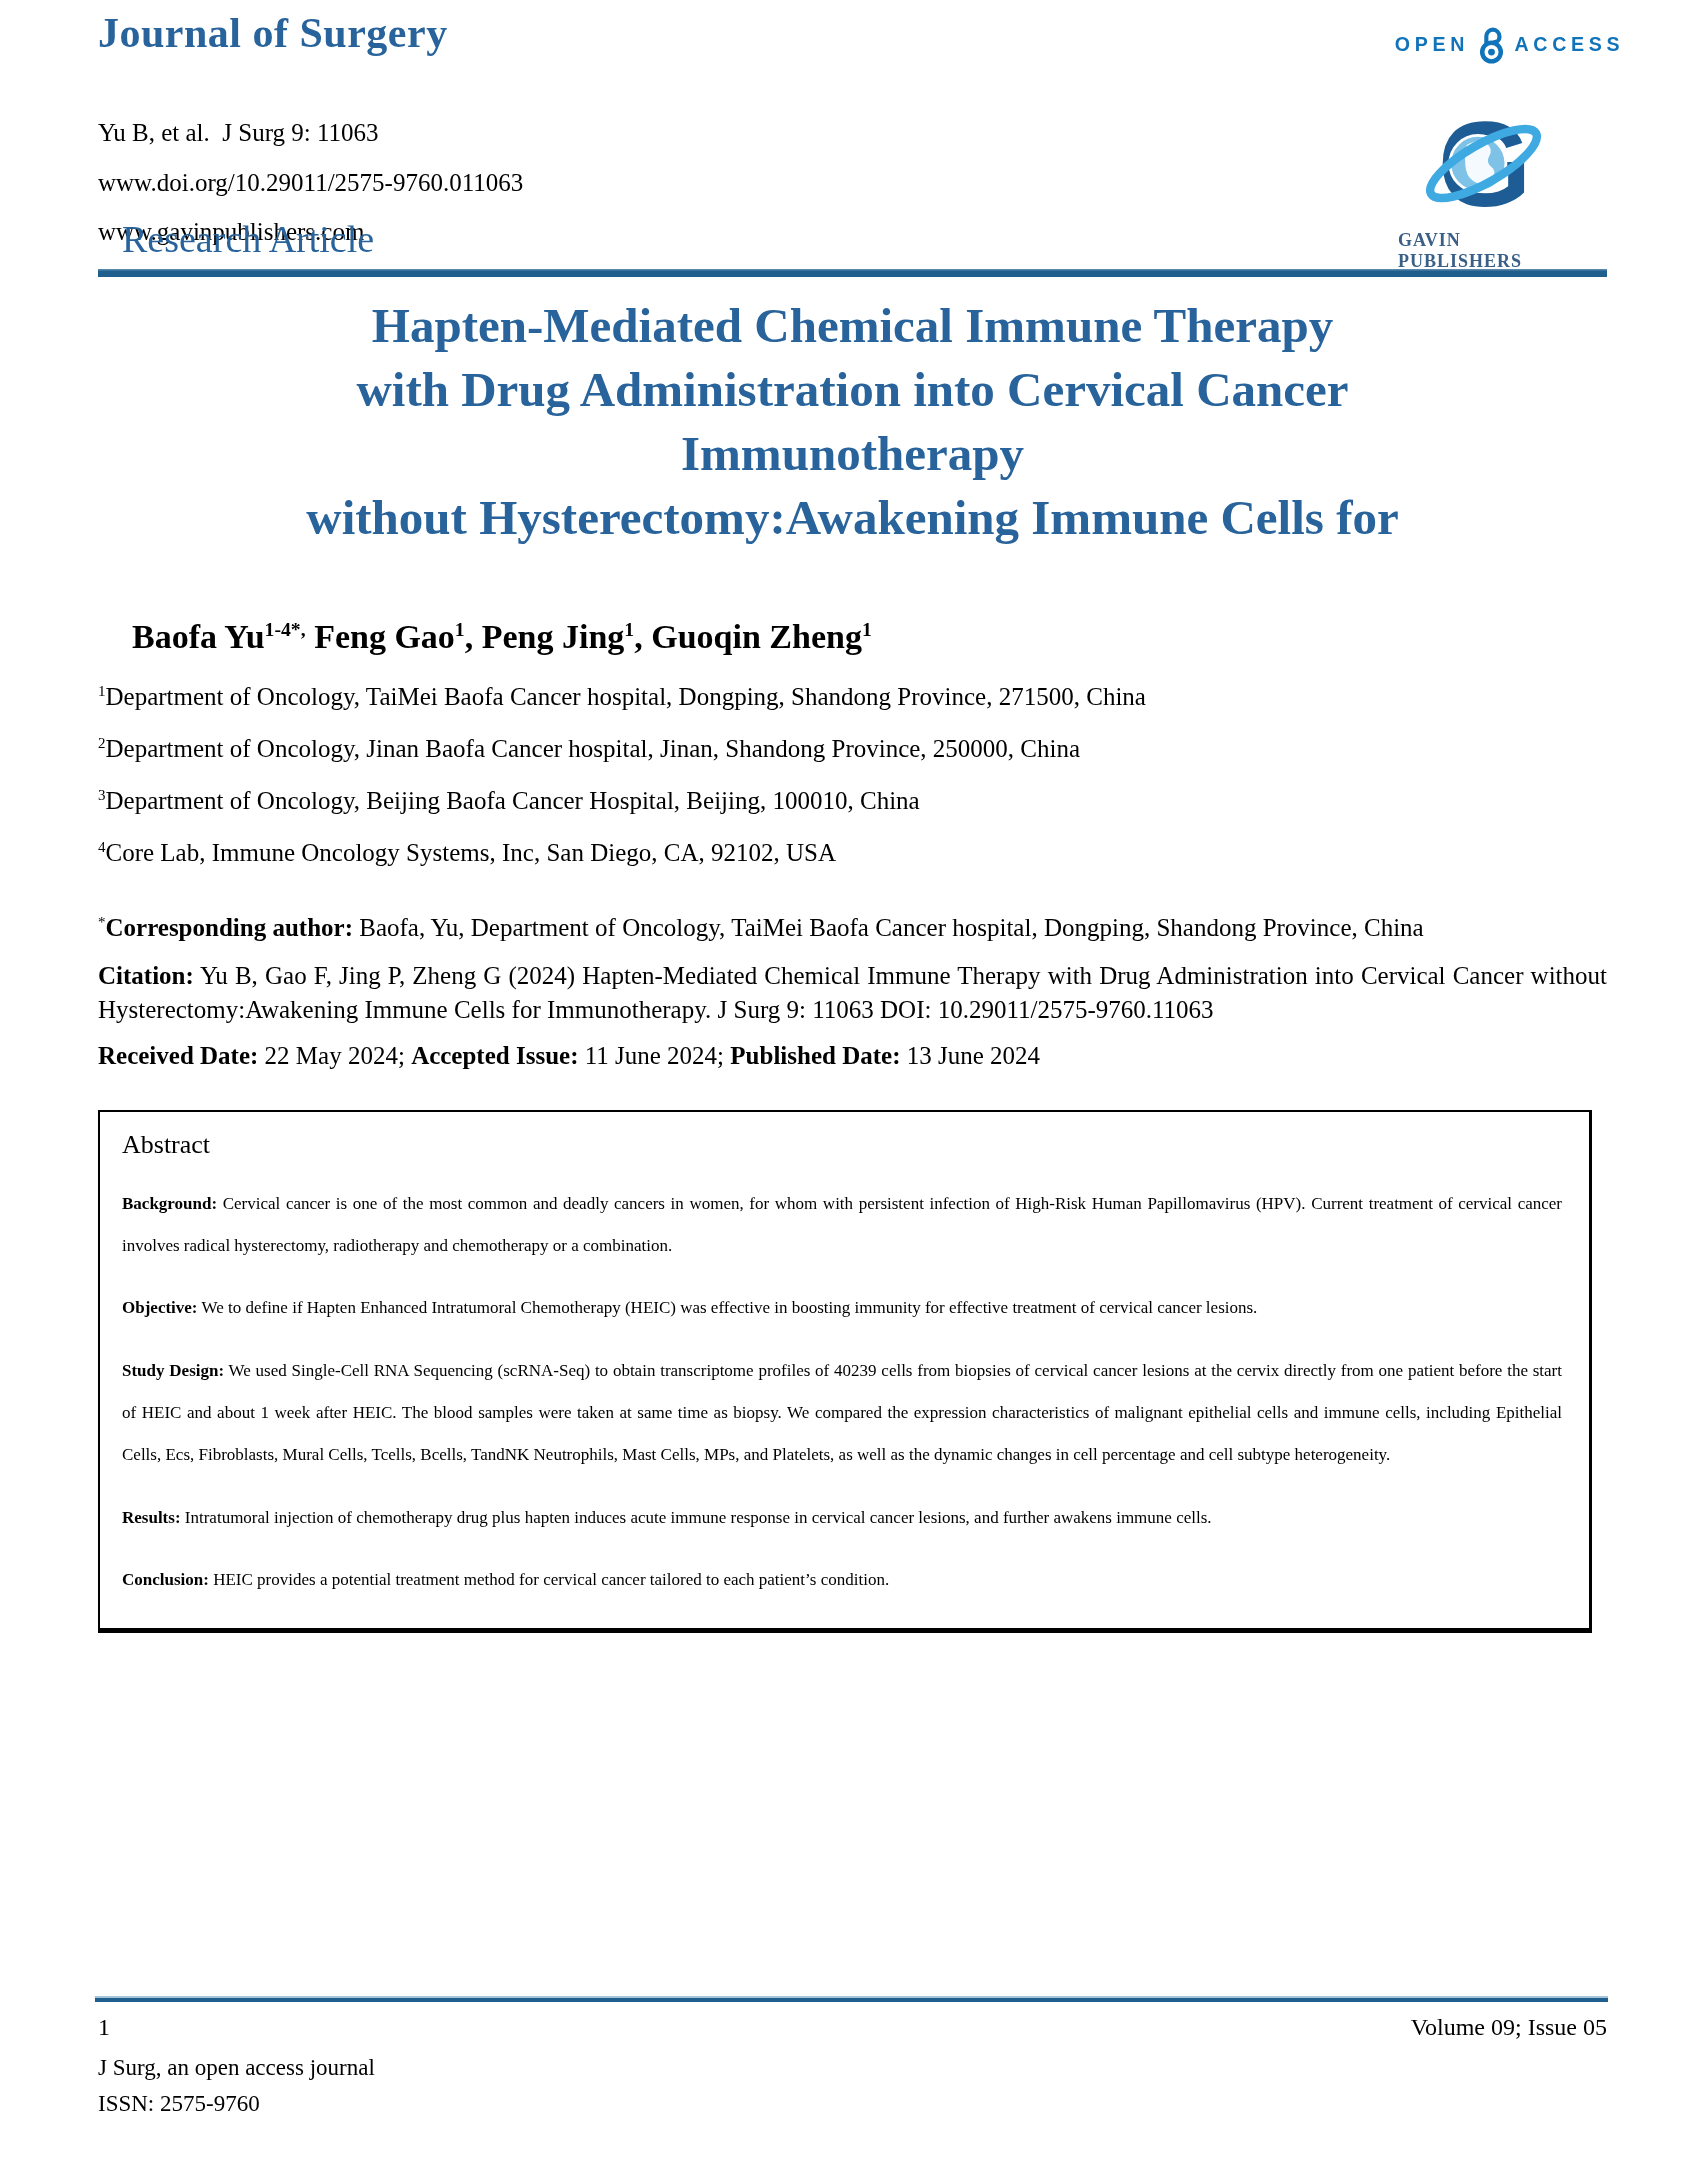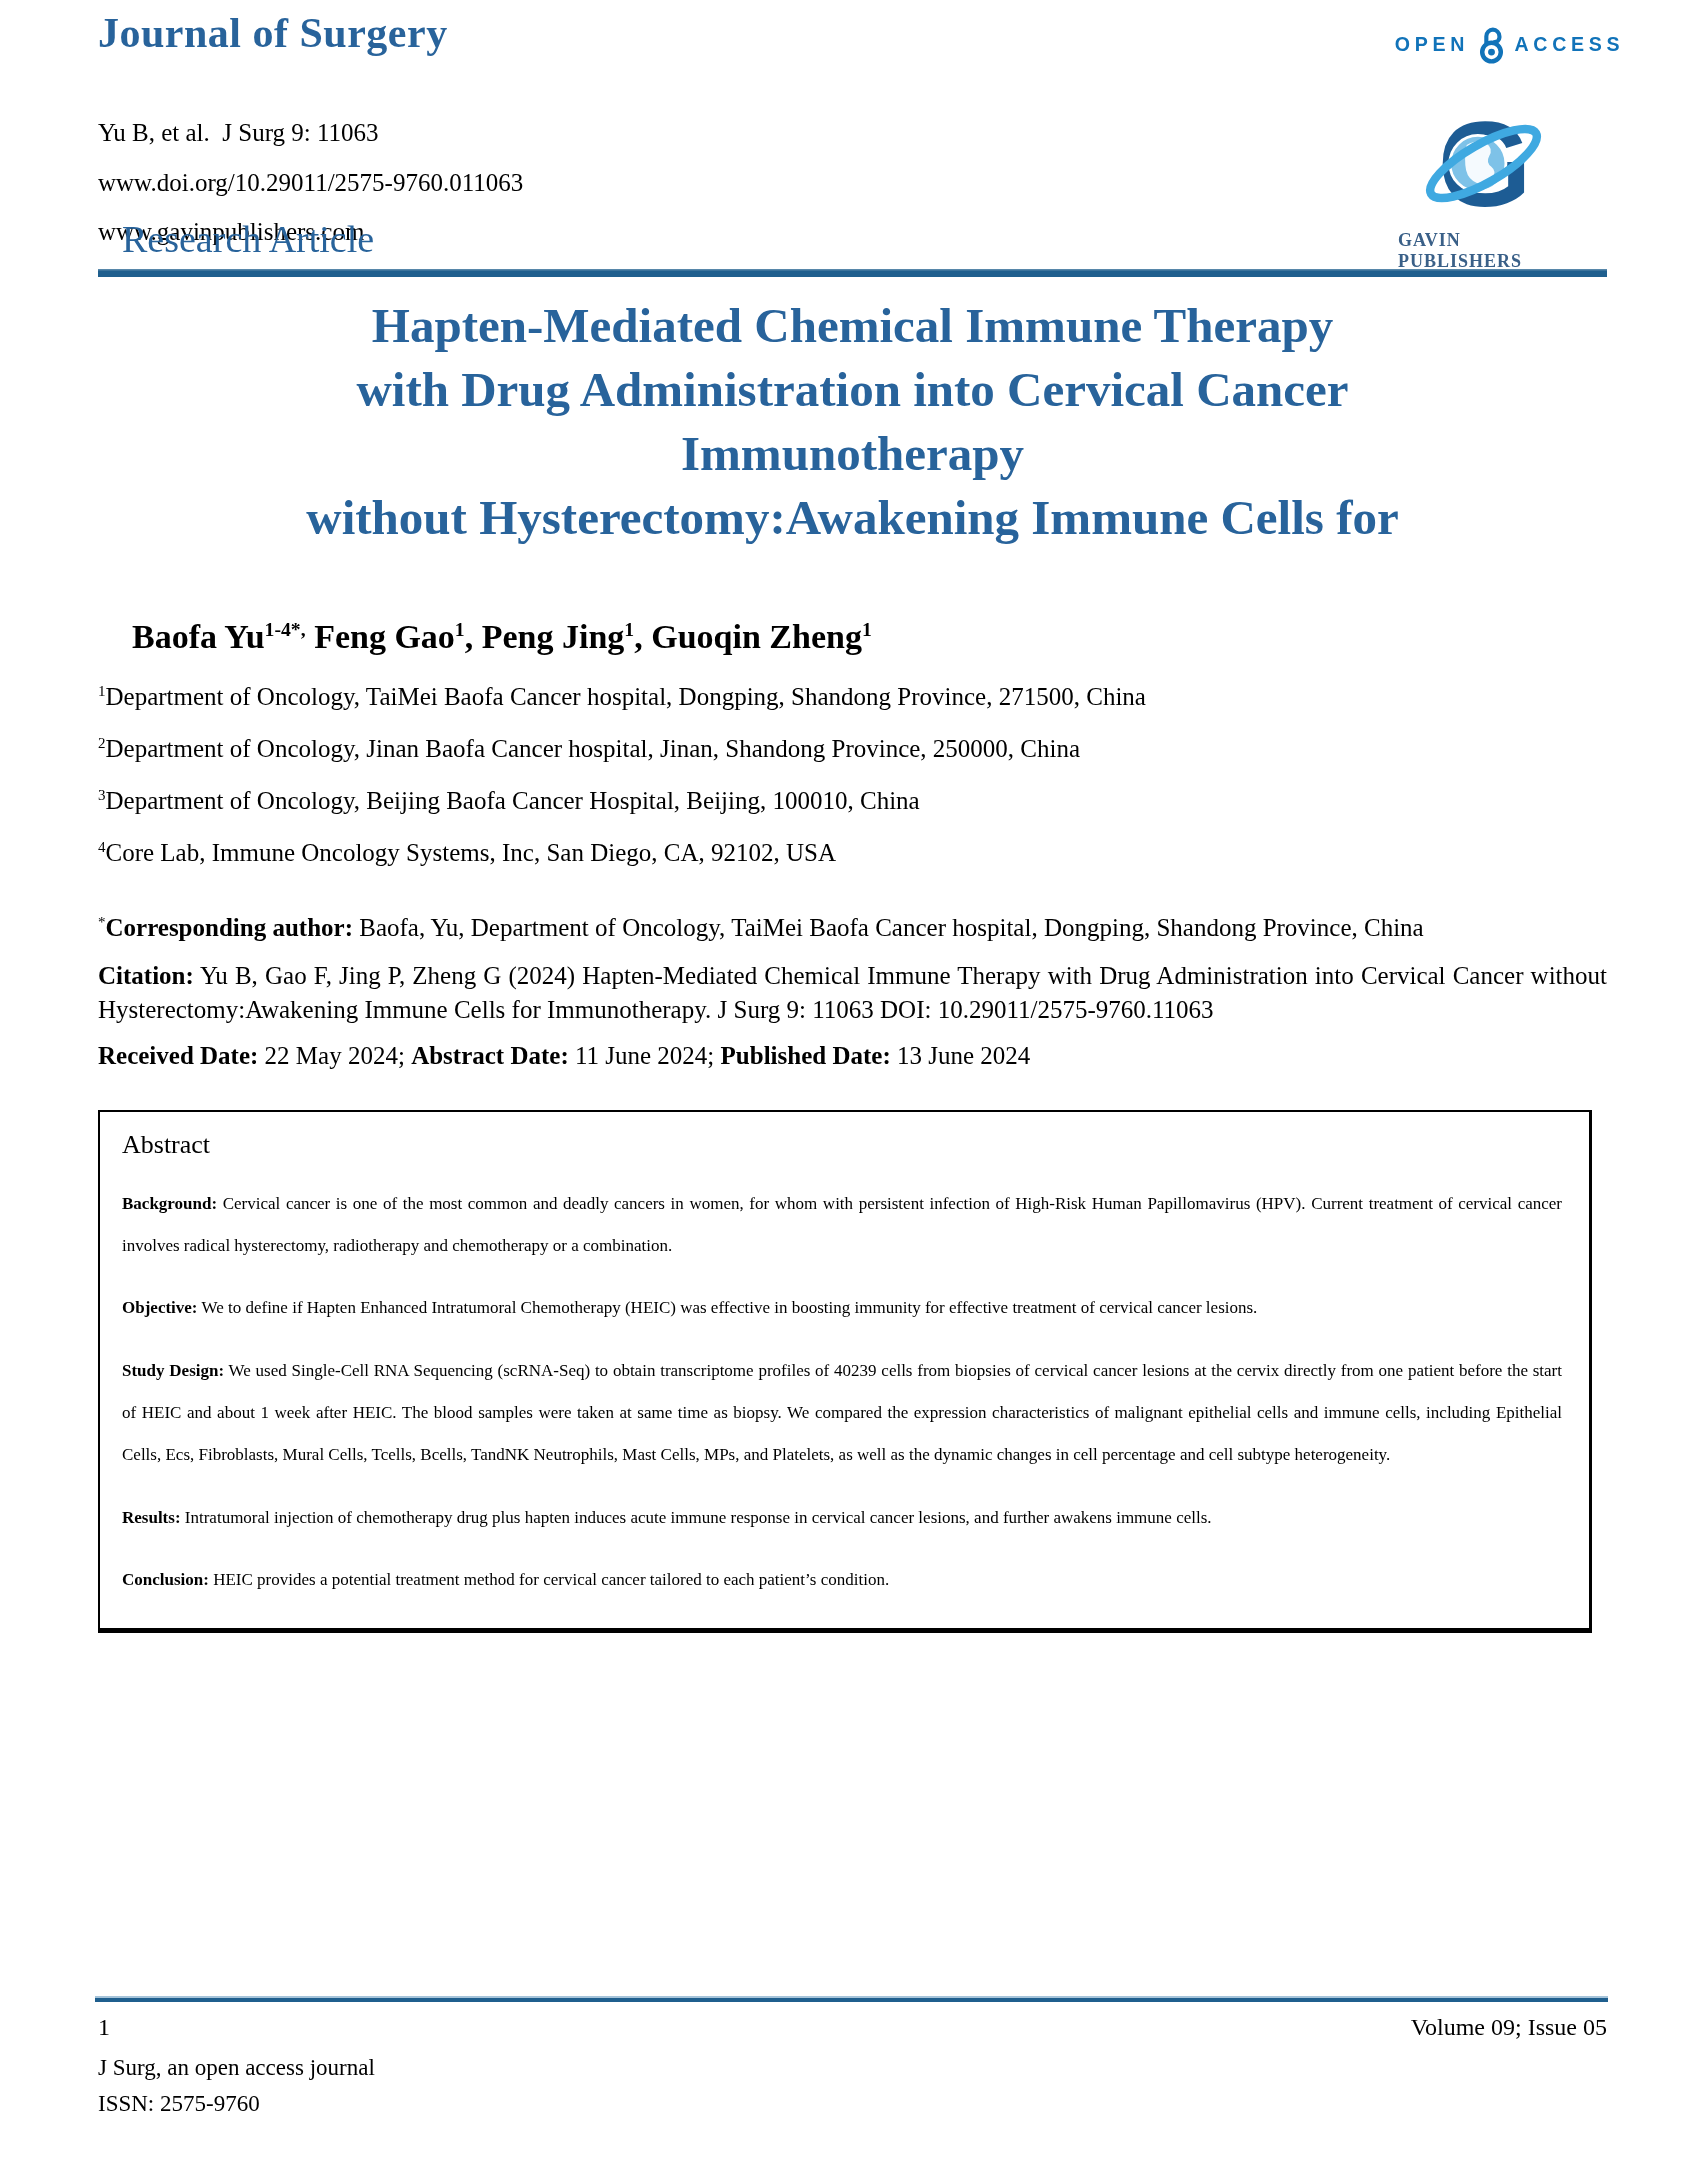--- a/index.html
+++ b/index.html
@@ -178,21 +178,21 @@
     <div class="aff"><sup>1</sup><span>Department of Oncology, TaiMei Baofa Cancer hospital, Dongping, Shandong Province, 271500, China</span></div>
     <div class="aff"><sup>2</sup><span>Department of Oncology, Jinan Baofa Cancer hospital, Jinan, Shandong Province, 250000, China</span></div>
     <div class="aff"><sup>3</sup><span>Department of Oncology, Beijing Baofa Cancer Hospital, Beijing, 100010, China</span></div>
     <div class="aff"><sup>4</sup><span>Core Lab, Immune Oncology Systems, Inc, San Diego, CA, 92102, USA</span></div>
   </div>
 
   <div class="abs corresponding"><sup>*</sup><b>Corresponding author:</b><span class="pre"> Baofa, Yu, Department of Oncology, TaiMei Baofa Cancer hospital, Dongping, Shandong Province, China</span></div>
 
   <div class="abs citation"><b>Citation:</b><span class="pre"> Yu B, Gao F, Jing P, Zheng G (2024) Hapten-Mediated Chemical Immune Therapy with Drug Administration into Cervical Cancer without Hysterectomy:Awakening Immune Cells for Immunotherapy. J Surg 9: 11063 DOI: 10.29011/2575-9760.11063</span></div>
 
-  <div class="abs dates"><b>Received Date:</b><span class="pre"> 22 May 2024; </span><b>Abstract Date:</b><span class="pre"> 11 June 2024; </span><b>Published Date:</b><span class="pre"> 13 June 2024</span></div>
+  <div class="abs dates"><b>Received Date:</b><span class="pre"> 22 May 2024; </span><b>Accepted Issue:</b><span class="pre"> 11 June 2024; </span><b>Published Date:</b><span class="pre"> 13 June 2024</span></div>
 
   <div class="abs abstract-box">
     <div class="abstract-heading">Abstract</div>
     <p><b>Background:</b><span class="pre"> Cervical cancer is one of the most common and deadly cancers in women, for whom with persistent infection of High-Risk Human Papillomavirus (HPV). Current treatment of cervical cancer involves radical hysterectomy, radiotherapy and chemotherapy or a combination.</span></p>
     <p><b>Objective:</b><span class="pre"> We to define if Hapten Enhanced Intratumoral Chemotherapy (HEIC) was effective in boosting immunity for effective treatment of cervical cancer lesions.</span></p>
     <p><b>Study Design:</b><span class="pre"> We used Single-Cell RNA Sequencing (scRNA-Seq) to obtain transcriptome profiles of 40239 cells from biopsies of cervical cancer lesions at the cervix directly from one patient before the start of HEIC and about 1 week after HEIC. The blood samples were taken at same time as biopsy. We compared the expression characteristics of malignant epithelial cells and immune cells, including Epithelial Cells, Ecs, Fibroblasts, Mural Cells, Tcells, Bcells, TandNK Neutrophils, Mast Cells, MPs, and Platelets, as well as the dynamic changes in cell percentage and cell subtype heterogeneity.</span></p>
     <p><b>Results:</b><span class="pre"> Intratumoral injection of chemotherapy drug plus hapten induces acute immune response in cervical cancer lesions, and further awakens immune cells.</span></p>
     <p><b>Conclusion:</b><span class="pre"> HEIC provides a potential treatment method for cervical cancer tailored to each patient’s condition.</span></p>
   </div>
 

